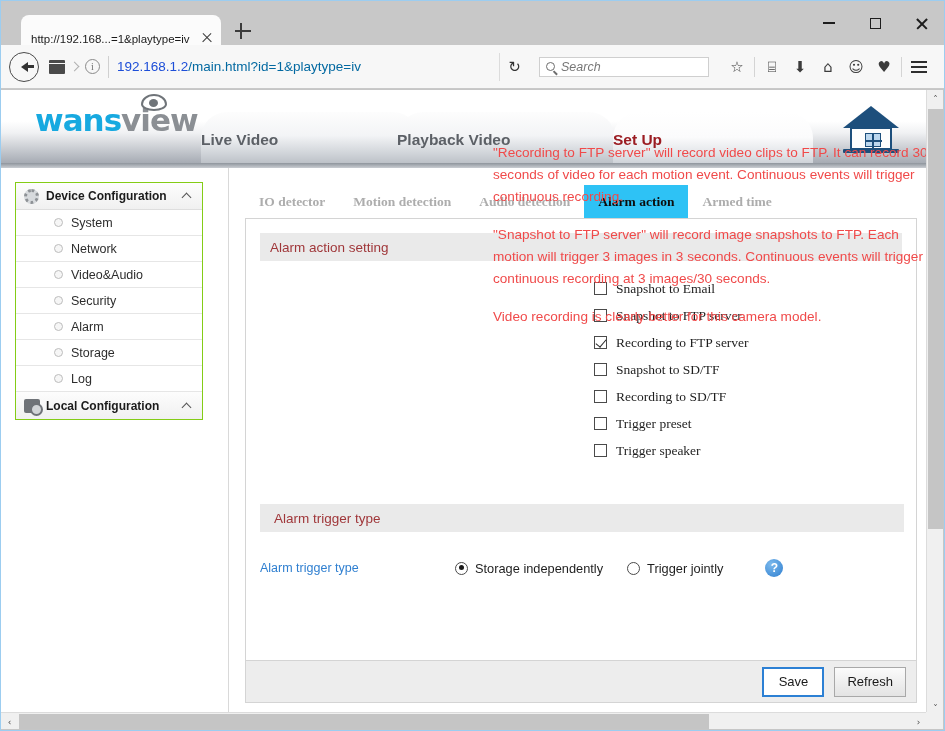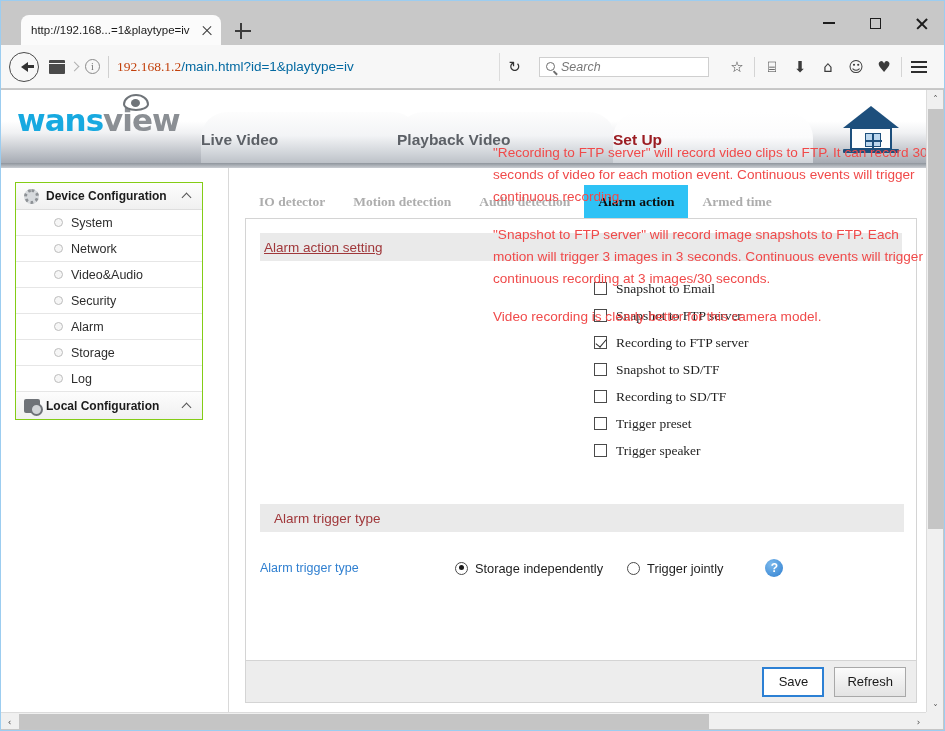--- a/index.html
+++ b/index.html
@@ -23,21 +23,21 @@
   .browser-titlebar {
     position: absolute; left: 0; top: 0; width: 943px; height: 44px;
     background: #c8c8c8;
   }
   .tab-strip { position: absolute; left: 0; top: 0; height: 44px; }
   .tab {
     position: absolute; left: 20px; top: 14px;
     height: 30px; width: 200px;
     background: #fbfbfb;
     border-radius: 8px 8px 0 0;
-    display: flex; align-items: center;
+    display: flex; align-items: flex-end;
     padding: 0 6px 0 10px;
   }
   .tab-title {
     font-size: 11.5px; color: #1a1a1a;
     white-space: nowrap; overflow: hidden;
     flex: 1;
     font-family: "Liberation Sans", sans-serif;
   }
   .tab-close {
     width: 16px; height: 16px; flex: 0 0 16px;
@@ -113,21 +113,21 @@
     font-size: 10px; line-height: 13px; text-align: center;
     font-family: "Liberation Serif", serif; cursor: pointer;
   }
   .urlsep { width: 1px; height: 22px; background: #d0d0d0; margin-left: 8px; }
   .urlbar {
     flex: 0 0 380px; height: 28px; margin-left: 8px;
     display: flex; align-items: center;
     font-size: 13.5px; color: #2b2b2b; cursor: text;
     background: #f7f7f7;
   }
-  .url-host { color: #c2410c; font-family: Liberation Serif, serif; }
+  .url-host { color: #1d4ed8; }
   .url-path { color: #0369a1; }
   .reload-btn {
     width: 30px; height: 28px; margin-left: 2px;
     border-left: 1px solid #dcdcdc;
     display: flex; align-items: center; justify-content: center;
     font-size: 15px; color: #333; cursor: pointer;
     font-family: "DejaVu Sans", sans-serif;
   }
   .searchbox {
     width: 170px; height: 20px; margin-left: 10px;
@@ -164,21 +164,21 @@
     position: absolute; left: 0; top: 89px; width: 926px; height: 626px;
     background: #fff; overflow: hidden;
   }
 
   
   .site-header {
     position: relative; width: 926px; height: 78px;
     background: linear-gradient(to bottom, #ffffff 0%, #ffffff 40%, #f0f1f3 55%, #a9aeb6 92%, #9aa0a8 100%);
     overflow: hidden;
   }
-  .logo-wrap { position: absolute; left: 16px; top: 12px; }
+  .logo-wrap { position: absolute; left: 34px; top: 12px; }
   .logo-text {
     font-family: "DejaVu Sans", sans-serif;
     font-size: 31px; font-weight: bold; letter-spacing: -1px;
   }
   .logo-wans { color: #17a9e0; }
   .logo-view { color: #8b8f94; }
   .logo-eye {
     position: absolute; left: 106px; top: -8px;
     width: 26px; height: 17px;
     border: 2px solid #6f7479; border-radius: 50% 50% 50% 50% / 60% 60% 40% 40%;
@@ -307,24 +307,23 @@
   .ctab.sel { background: #2ec2f5; color: #0d0d0d; }
 
   .panel {
     border: 1px solid #d4d4d4; border-top: 1px solid #d4d4d4;
     background: #fff; width: 672px; height: 485px; position: relative;
     overflow: hidden;
   }
   .section-head {
     margin: 14px 14px 0 14px; height: 28px;
     background: #eaeaea; display: flex; align-items: center;
-    padding-left: 4px;
+    padding-left: 10px;
     font-size: 13.5px; color: #a0373a;
     font-family: "Liberation Sans", sans-serif;
-    text-decoration: underline;
   }
   .checks { position: absolute; left: 348px; top: 56px; }
   .chkrow { display: flex; align-items: center; height: 27px; }
   .chkbox {
     width: 13px; height: 13px; flex: 0 0 13px; margin-right: 9px;
     border: 1.3px solid #4a4a4a; background: #fff; position: relative; cursor: pointer;
   }
   .chkbox.on::after {
     content: ""; position: absolute; left: 3px; top: 0px;
     width: 5px; height: 9px;

